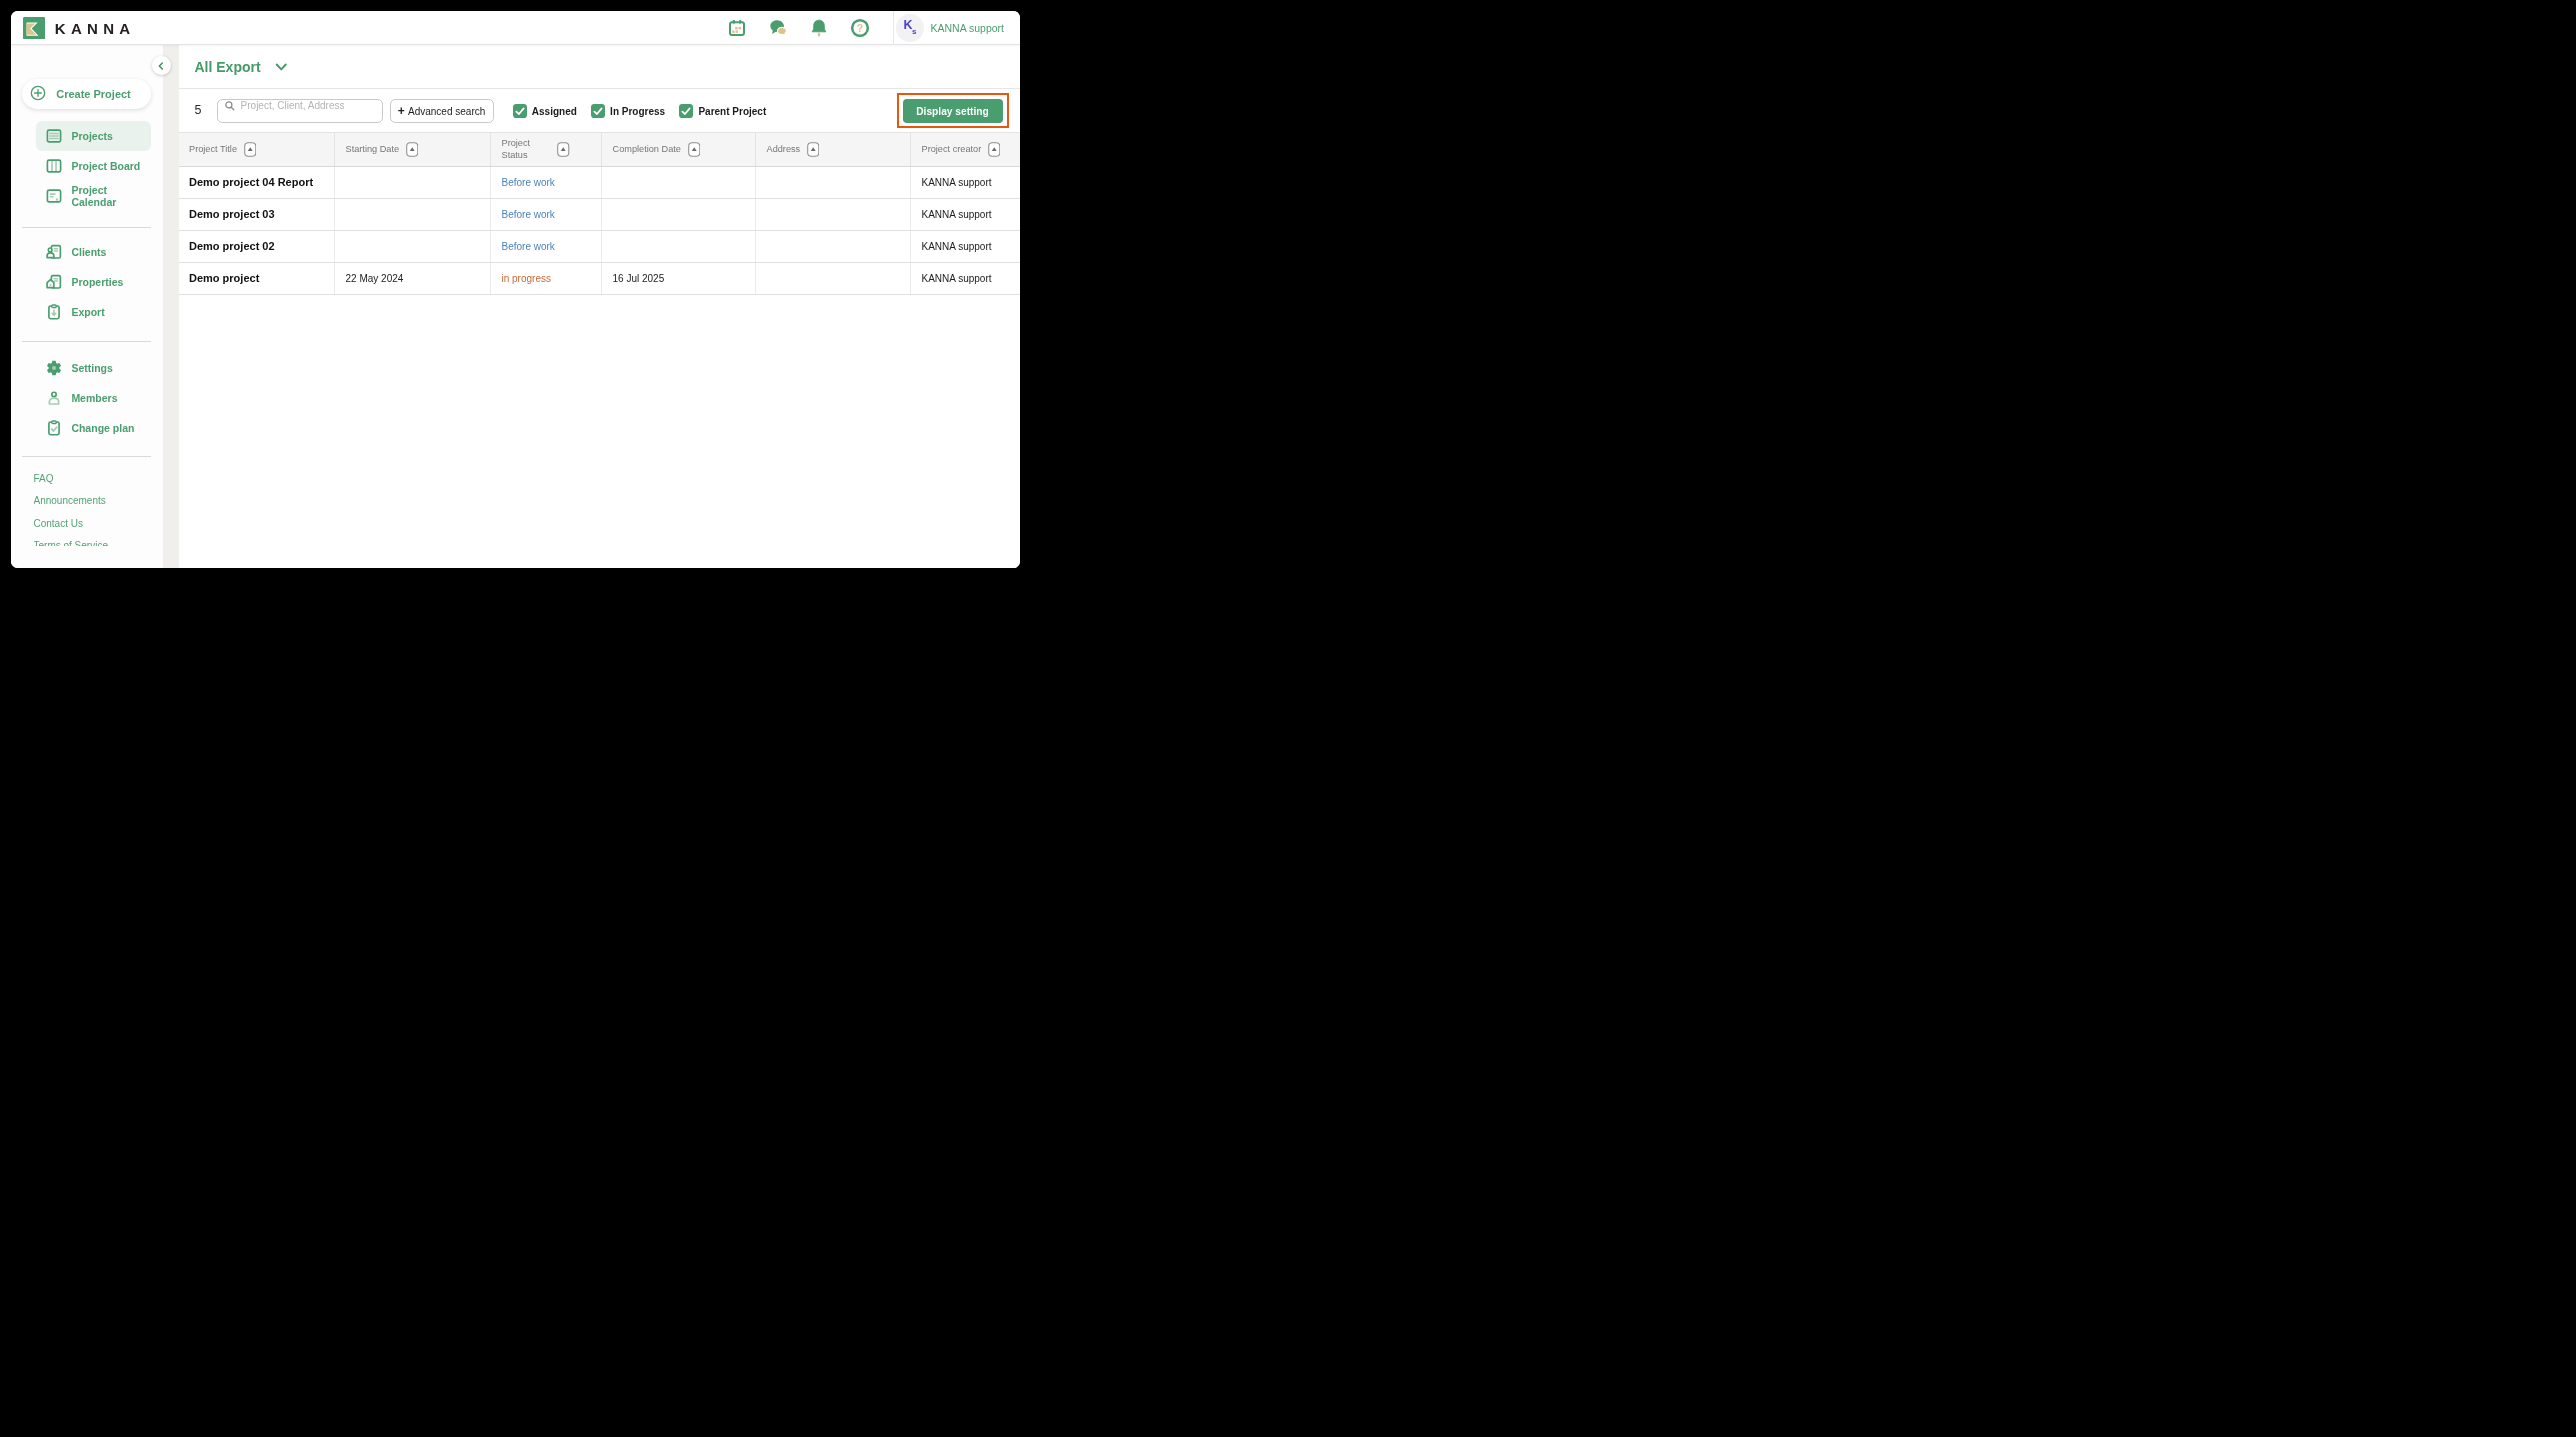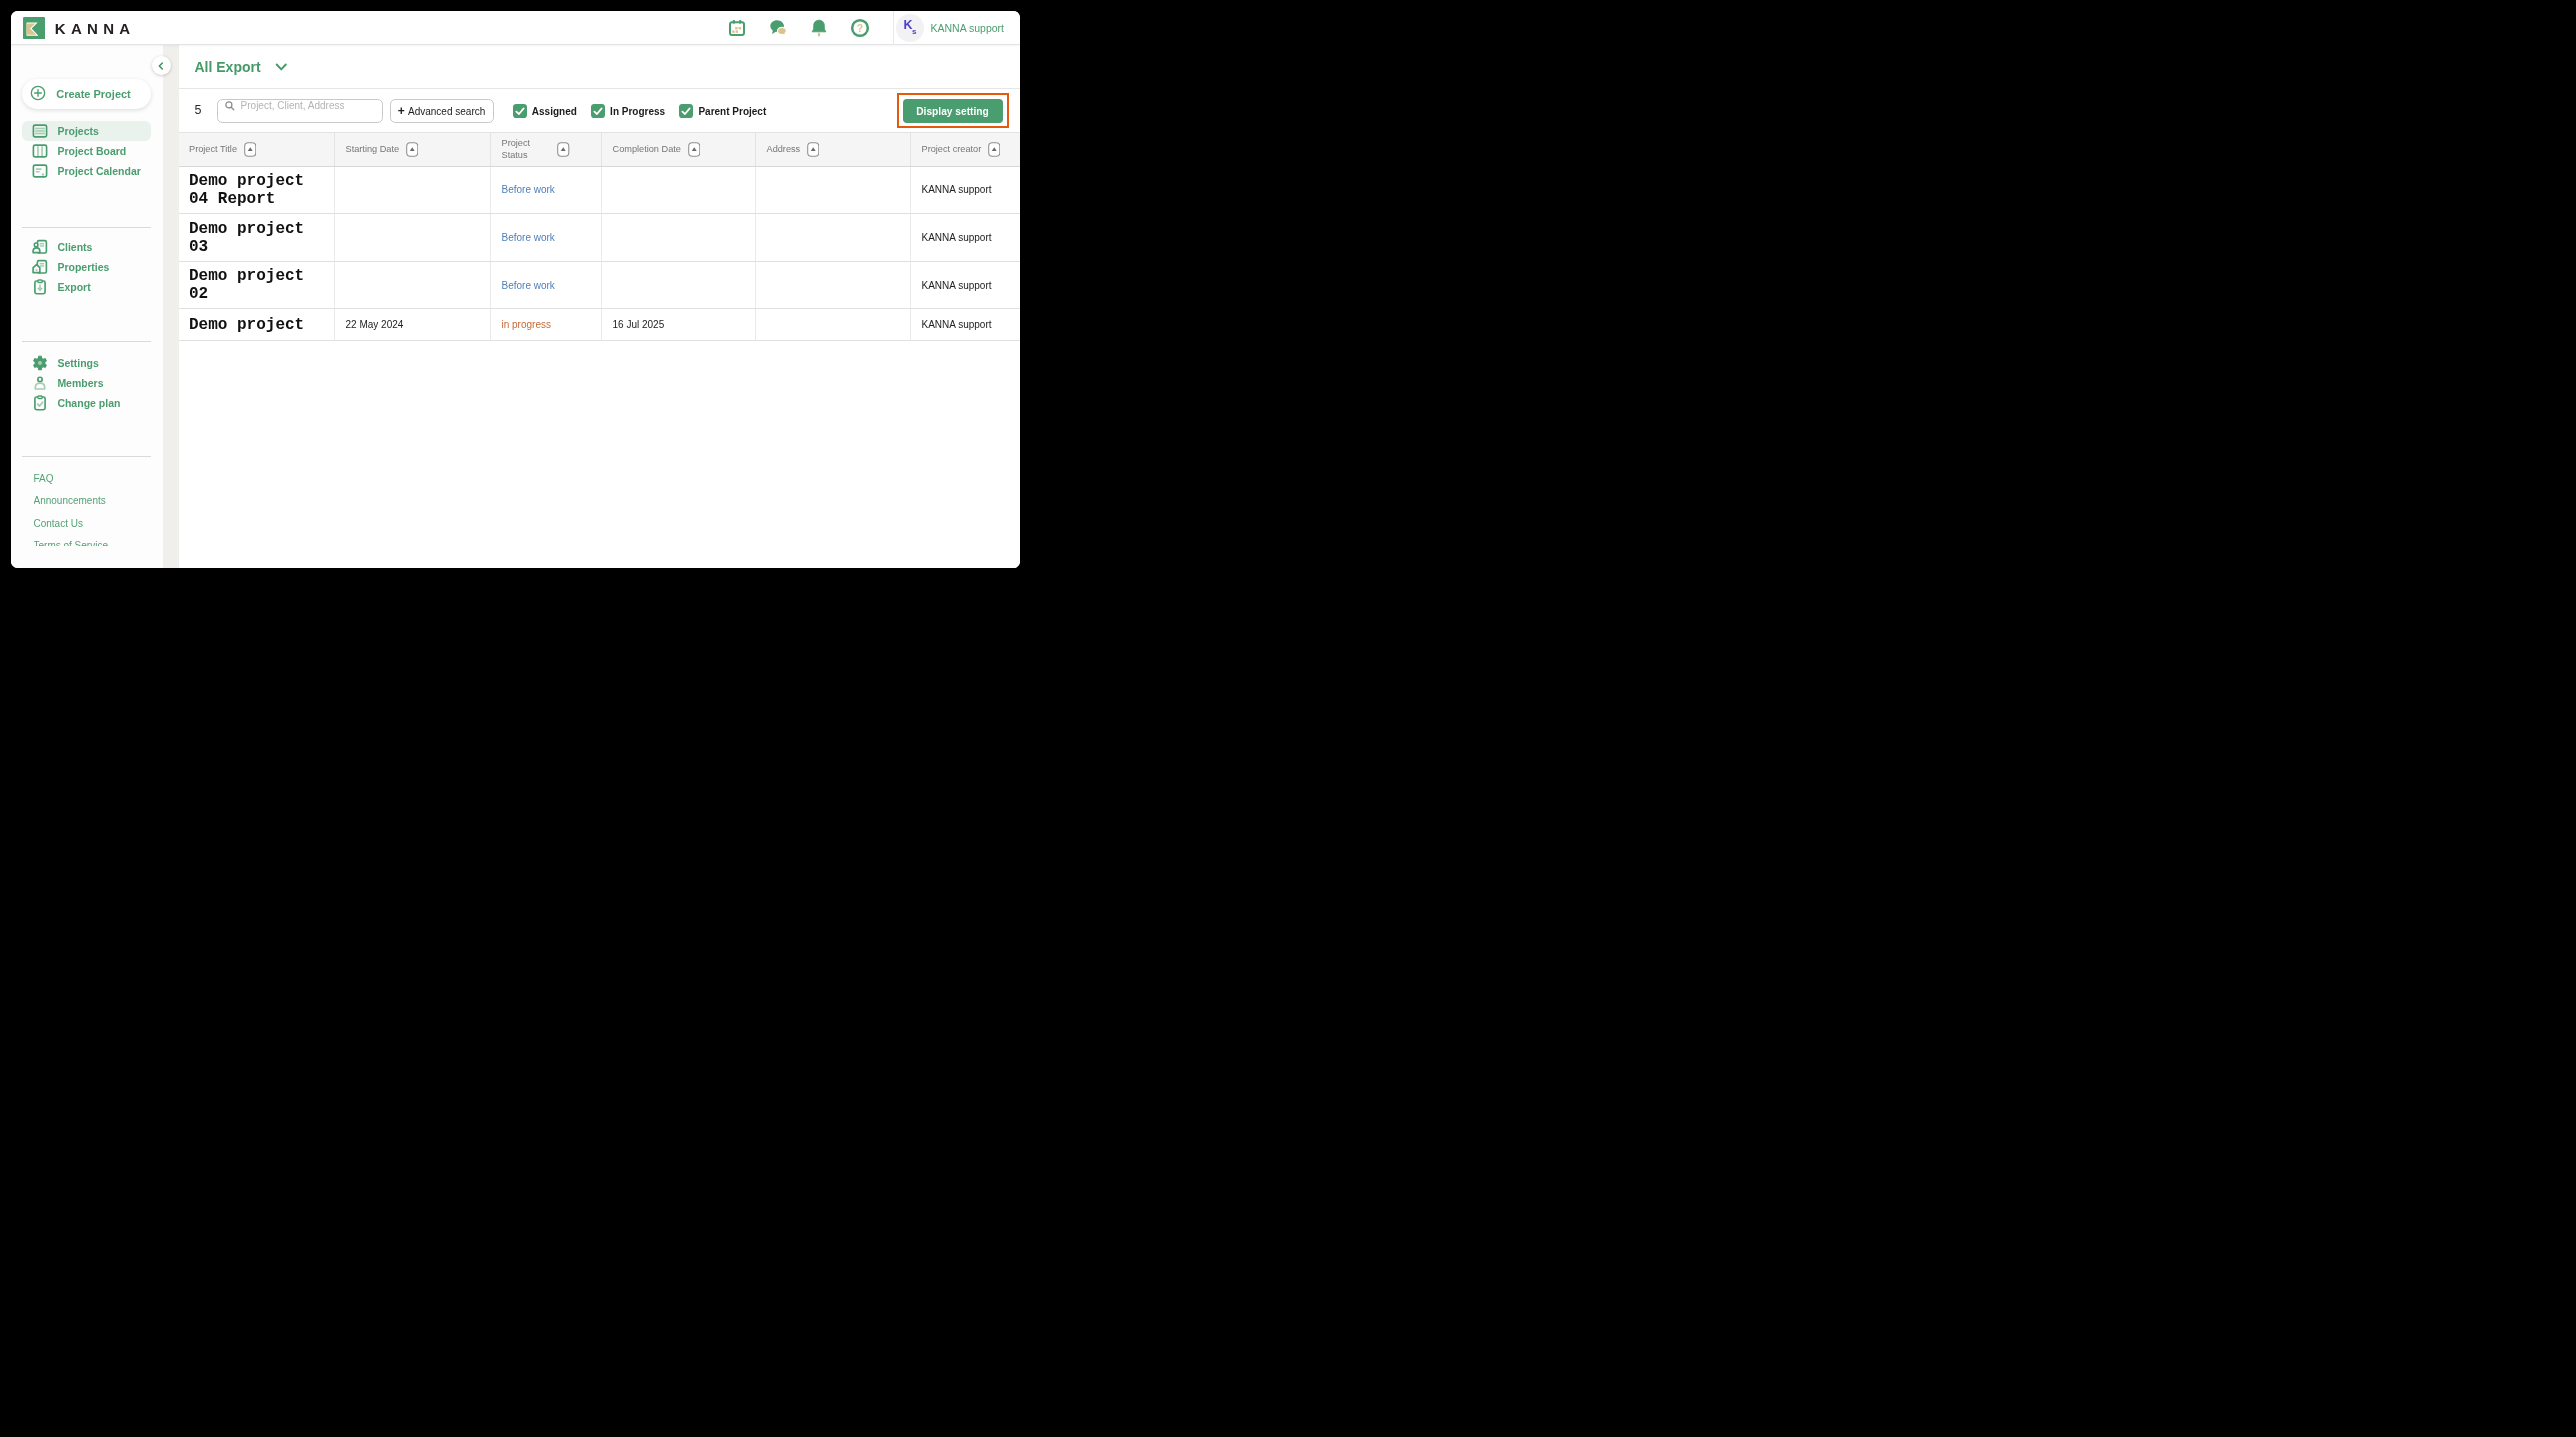--- a/index.html
+++ b/index.html
@@ -24,21 +24,21 @@
   .content { position:absolute; top:34px; left:0; right:0; bottom:0; }
   .sidebar { position:absolute; left:0; top:0; width:152px; height:100%; background:#fcfdfc; overflow:hidden; }
   .gutter { position:absolute; left:152px; top:0; width:16.4px; height:100%; background:#f0efec; }
   .main { position:absolute; left:168px; top:0; width:841px; height:100%; background:#fff; overflow:hidden; }
 
   .collapse-btn { position:absolute; left:141px; top:10.5px; width:19px; height:19px; border-radius:50%; background:#fff; border:none; box-shadow:0 0.7px 3.3px rgba(0,0,0,.22); display:flex; align-items:center; justify-content:center; cursor:pointer; z-index:6; }
 
   
   .create-btn { position:absolute; left:11.2px; top:34px; width:129px; height:30px; border:none; border-radius:15px; background:#fff; box-shadow:0 1.3px 4.6px rgba(0,0,0,.13); display:flex; align-items:center; gap:8px; padding-left:8.5px; color:#4a9d6e; font-size:11px; font-weight:700; font-family:inherit; cursor:pointer; }
   .nav-group { position:absolute; left:11.2px; width:129px; }
-  .nav-item { height:20px; display:flex; align-items:center; gap:8.5px; padding-left:9.2px; border-radius:6px; color:#4a9d6e; font-size:10.5px; font-weight:600; cursor:pointer; }
+  .nav-item { height:30px; display:flex; align-items:center; gap:8.5px; padding-left:9.2px; border-radius:6px; color:#4a9d6e; font-size:10.5px; font-weight:600; cursor:pointer;margin-left:14px; }
   .nav-item.active { background:#eaf2ed; }
   .nav-icon { width:18px; height:18px; flex:none; display:flex; }
   .sb-divider { position:absolute; left:11.2px; width:129px; height:0.7px; background:#d9d9d9; }
   .footer-links { position:absolute; left:23px; top:423px; width:118px; height:78px; overflow:hidden; }
   .footer-link { height:22.3px; line-height:22.3px; font-size:10px; color:#55a176; cursor:pointer; }
 
   
   .view-row { position:absolute; left:16px; top:14px; display:flex; align-items:center; gap:14.5px; cursor:pointer; }
   .view-title { font-size:14px; font-weight:700; color:#459a68; }
   .main-divider { position:absolute; top:43px; left:0; width:100%; height:0.7px; background:#e6e6e6; }
@@ -59,21 +59,21 @@
   table { border-collapse:collapse; table-layout:fixed; width:888px; }
   th { height:33px; background:#f5f5f6; color:#76767a; font-size:9.2px; font-weight:400; text-align:left; padding:0 5.3px 0 10.5px; vertical-align:middle; border-bottom:0.7px solid #d8d8d8; border-right:0.7px solid #e3e3e3; }
   th:last-child { border-right:none; }
   .th-inner { display:flex; align-items:center; gap:6.6px; }
   .th-label { line-height:1.35; }
   th:nth-child(3) .th-label { max-width:49px; }
   .sort-btn { flex:none; display:inline-flex; cursor:pointer; }
   td { height:32px; padding:5.3px 10.5px; vertical-align:middle; font-size:10px; color:#222; border-bottom:0.7px solid #e0e0e0; border-right:0.7px solid #eaeaea; background:#fff; }
   td:last-child { border-right:none; }
   tr { cursor:pointer; }
-  .c-title { font-weight:700; font-size:16px; color:#111;font-family:Liberation Mono, monospace; }
+  .c-title { font-weight:700; font-size:11px; color:#111; }
   .c-address { line-height:1.45; }
   .status { font-weight:500; cursor:pointer; }
   .status.before { color:#4d80ba; }
   .status.progress { color:#c66a38; }
 </style>
 </head>
 <body>
 
 <div class="frame">
 

